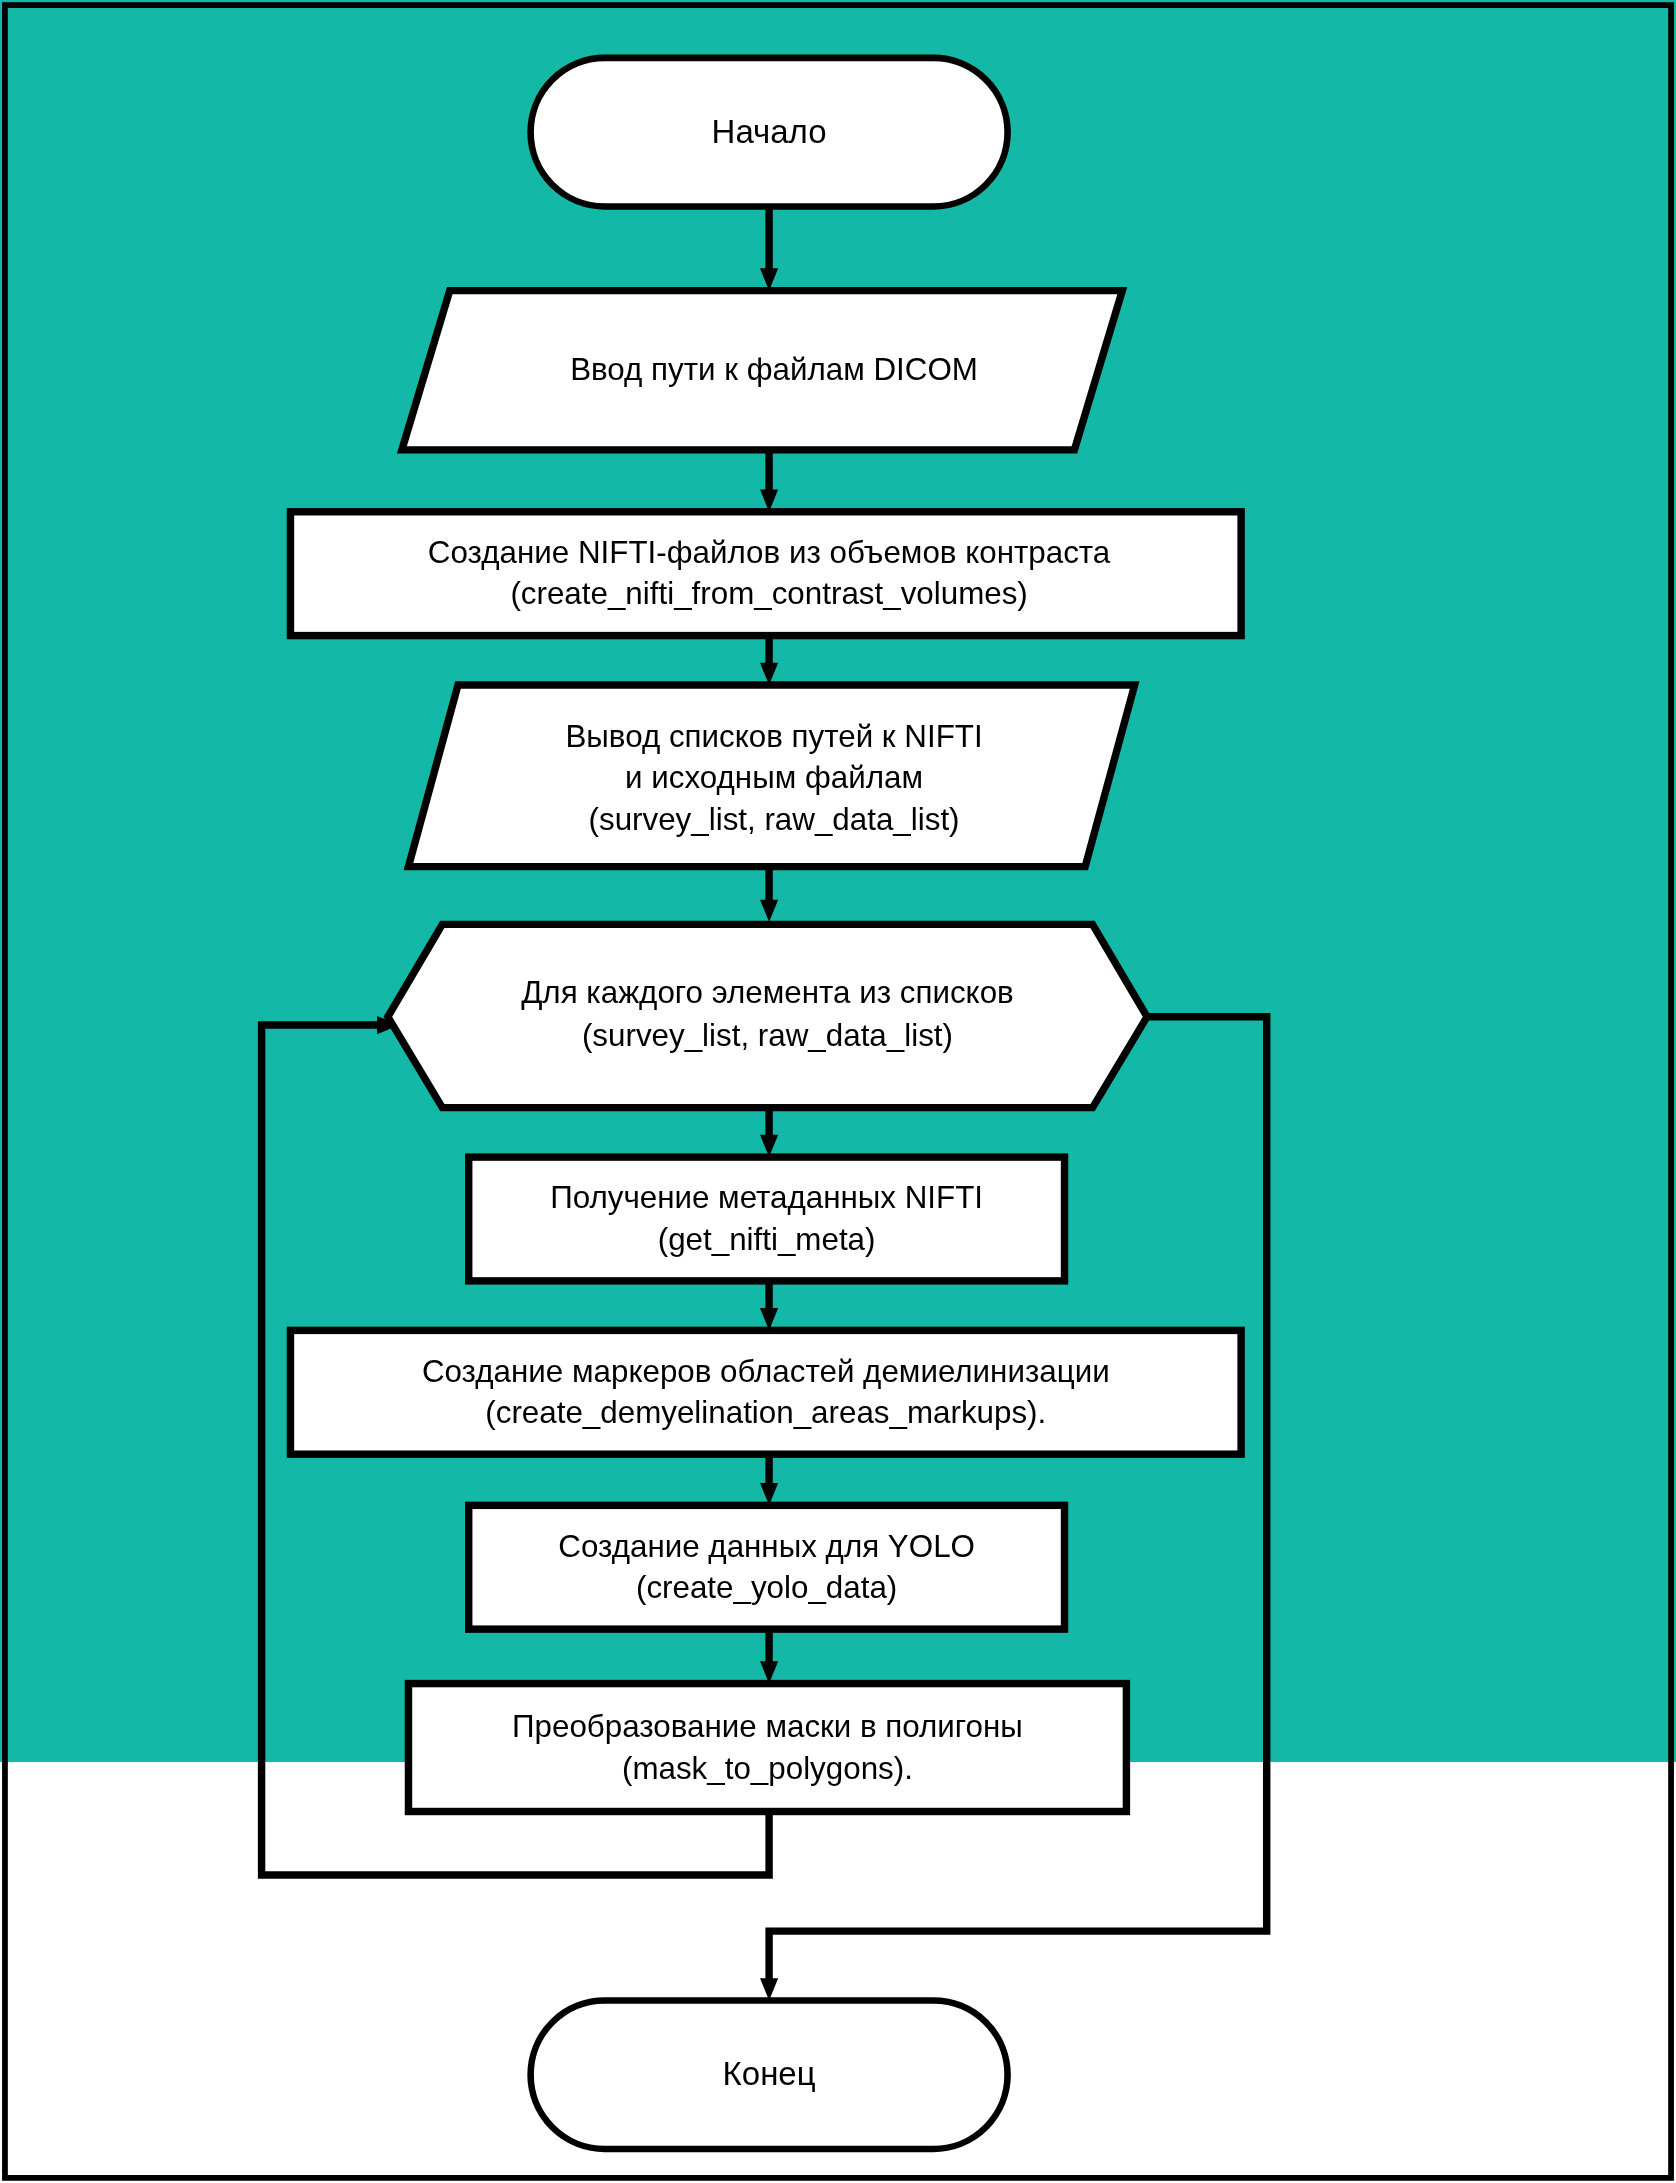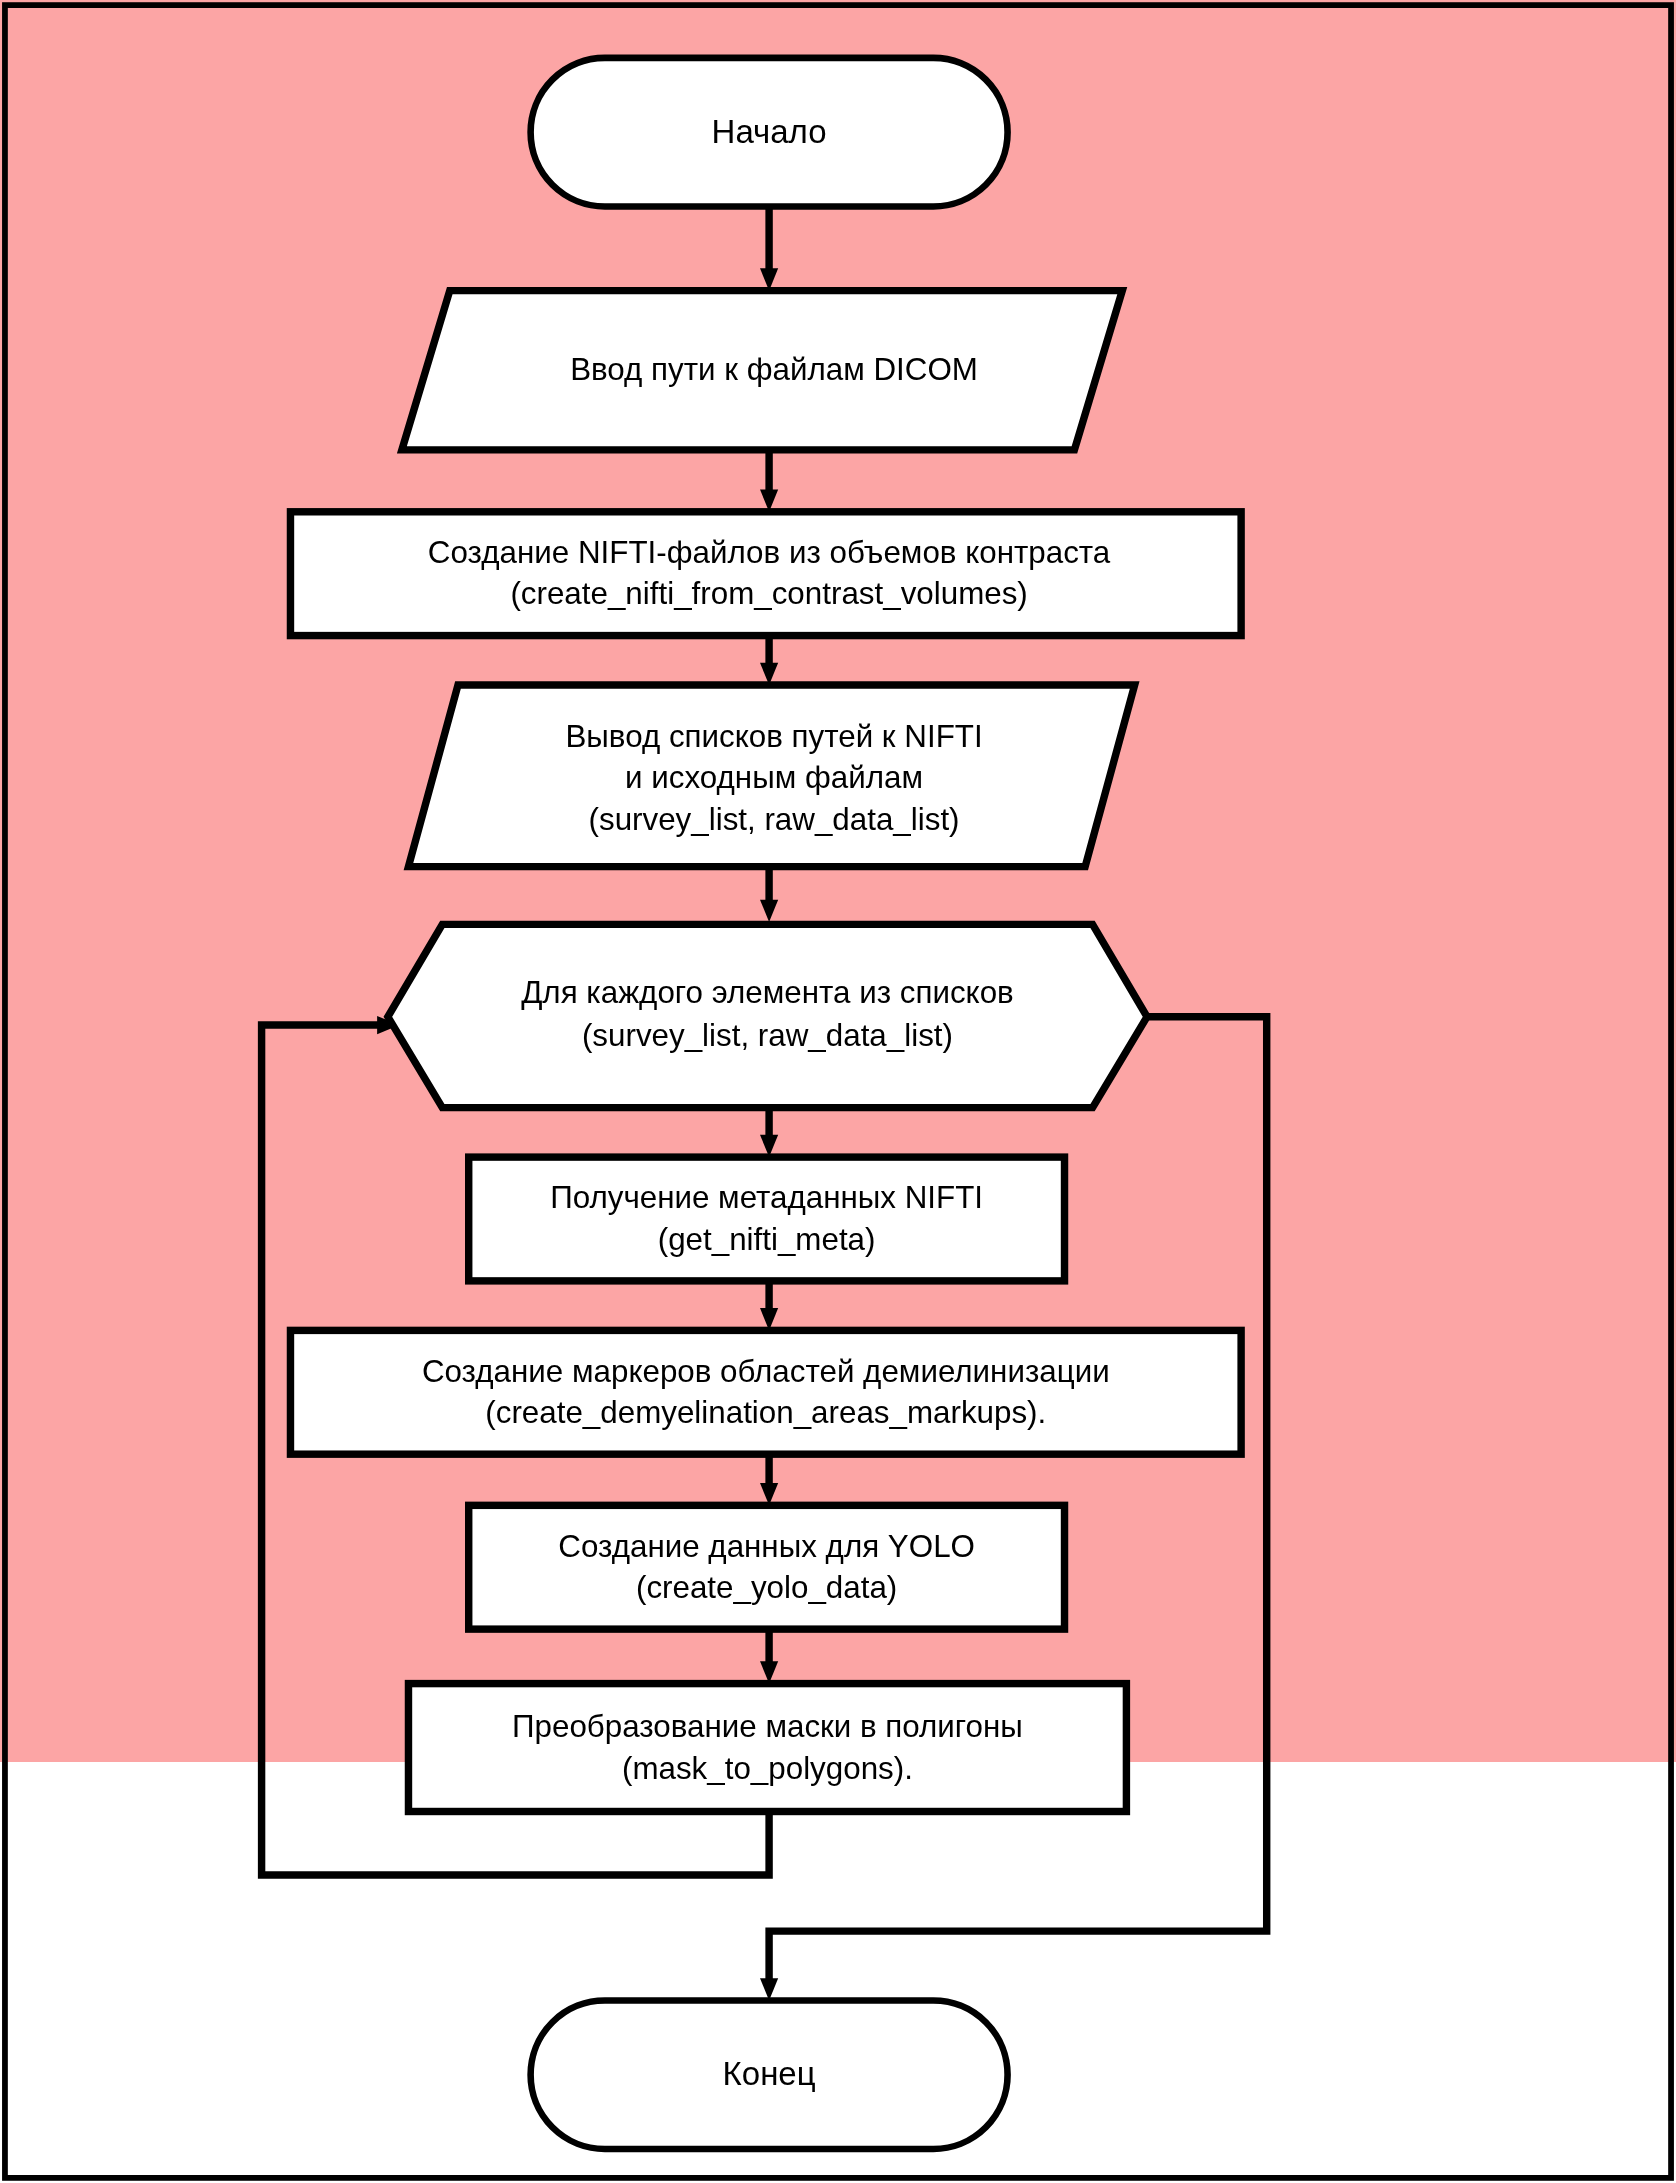--- a/index.html
+++ b/index.html
@@ -9,21 +9,21 @@
   }
   body {
     width: 1676px;
     height: 2183px;
     font-family: "Liberation Sans", sans-serif;
   }
   #flowchart-root {
     position: relative;
     width: 1676px;
     height: 1762px;
-    background: #fca5a5;
+    background: #14b8a6;
     box-sizing: border-box;
   }
   svg.chart-svg {
     display: block;
     width: 1676px;
     height: 2183px;
   }
   .node-shape {
     fill: #ffffff;
     stroke: #000000;

